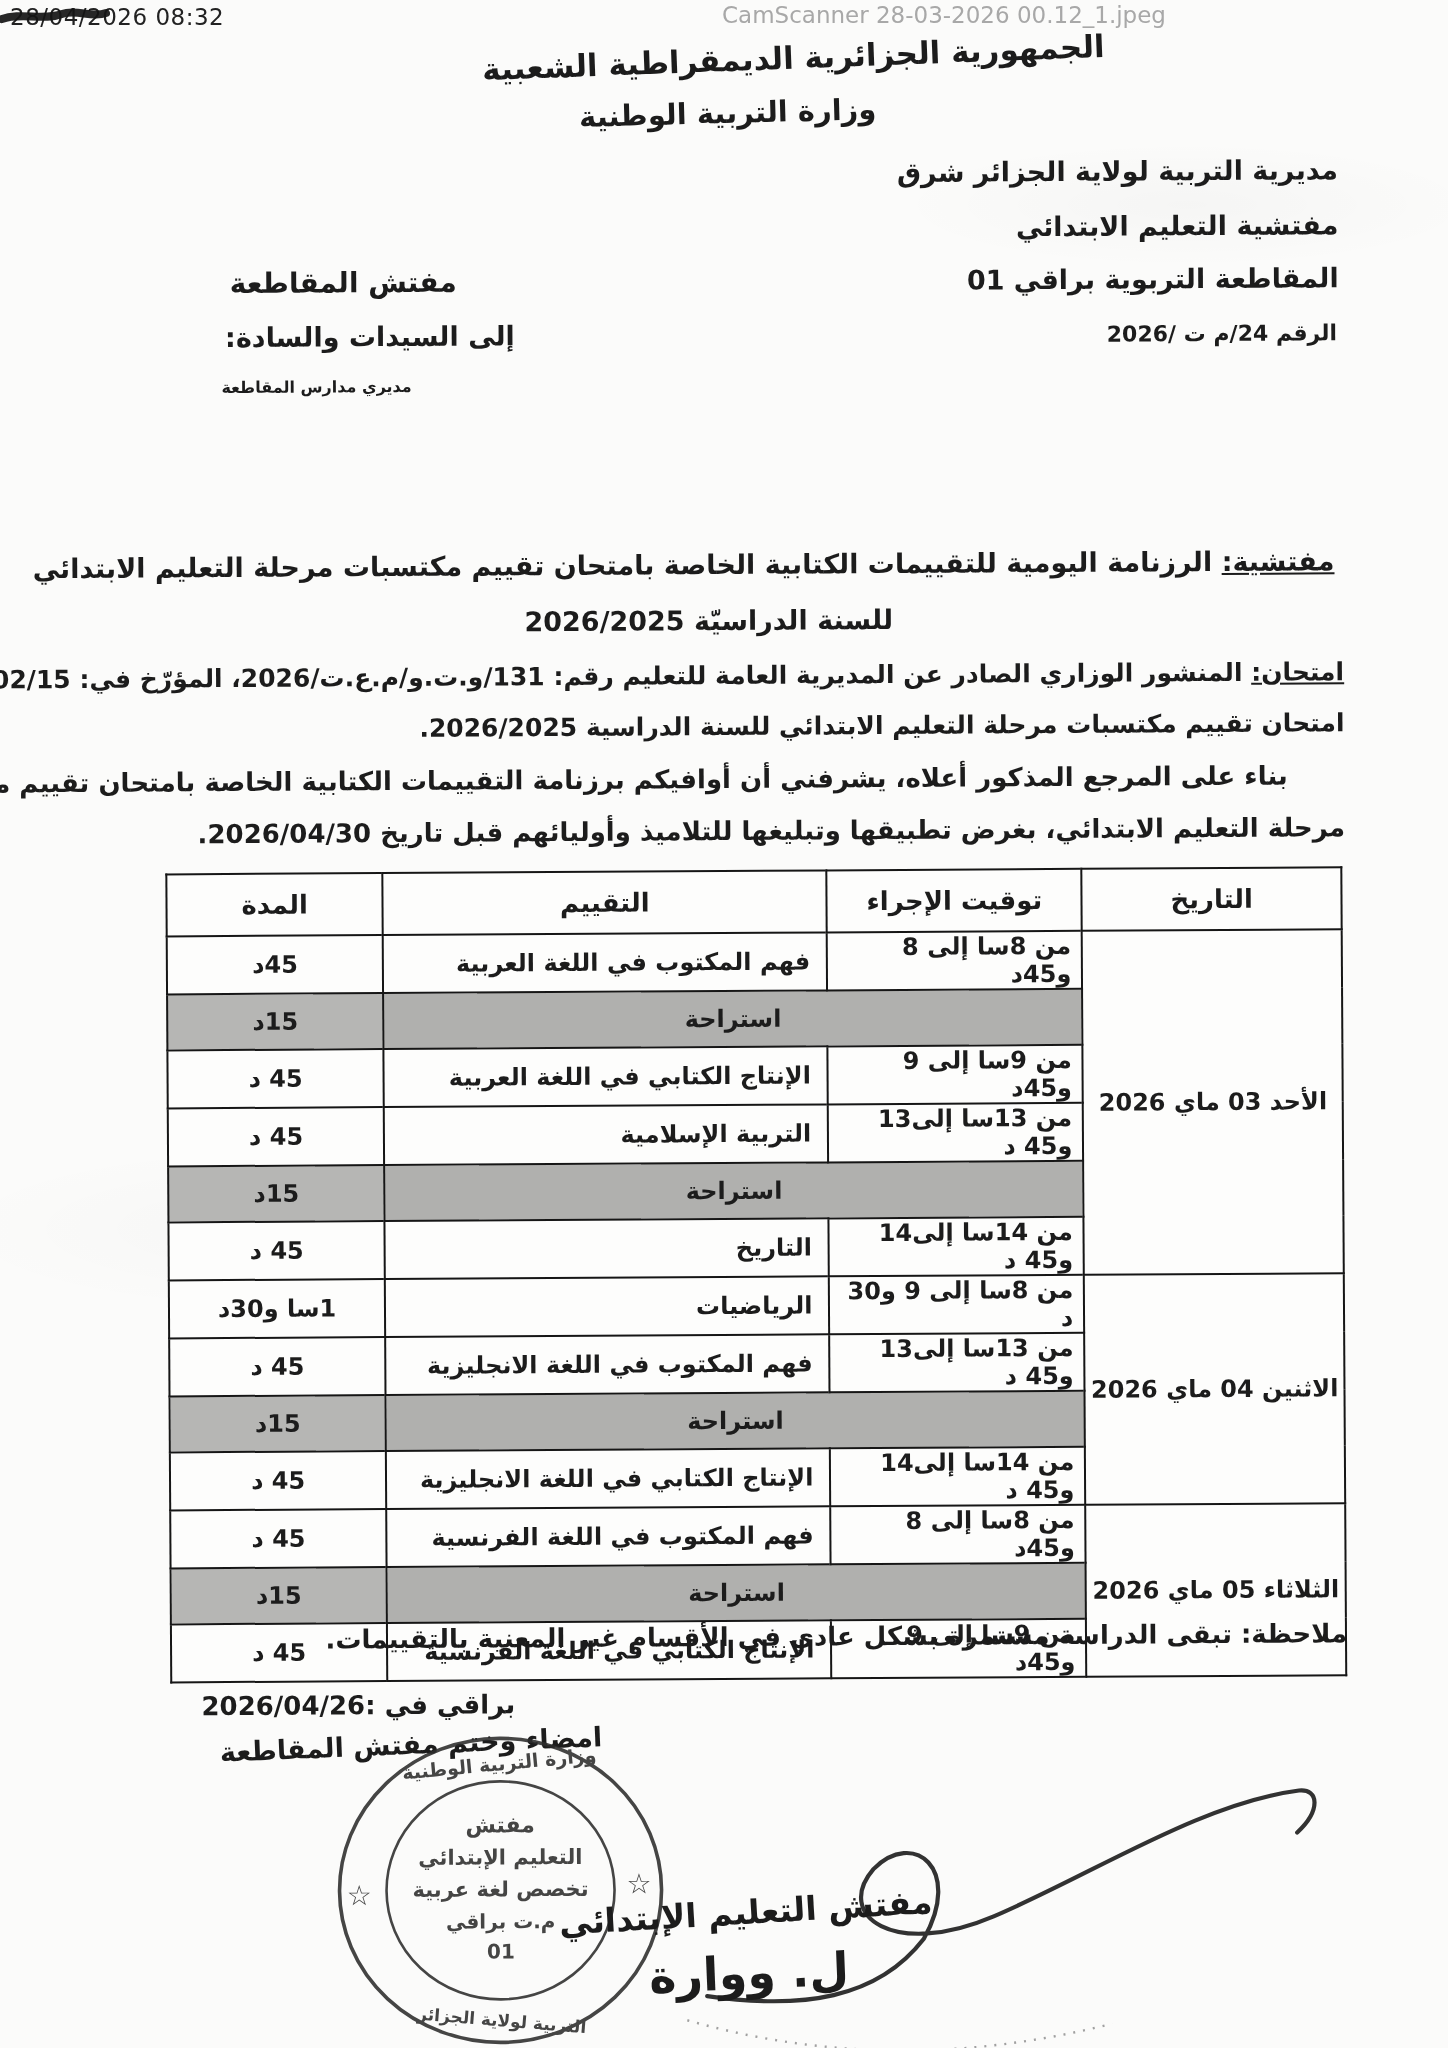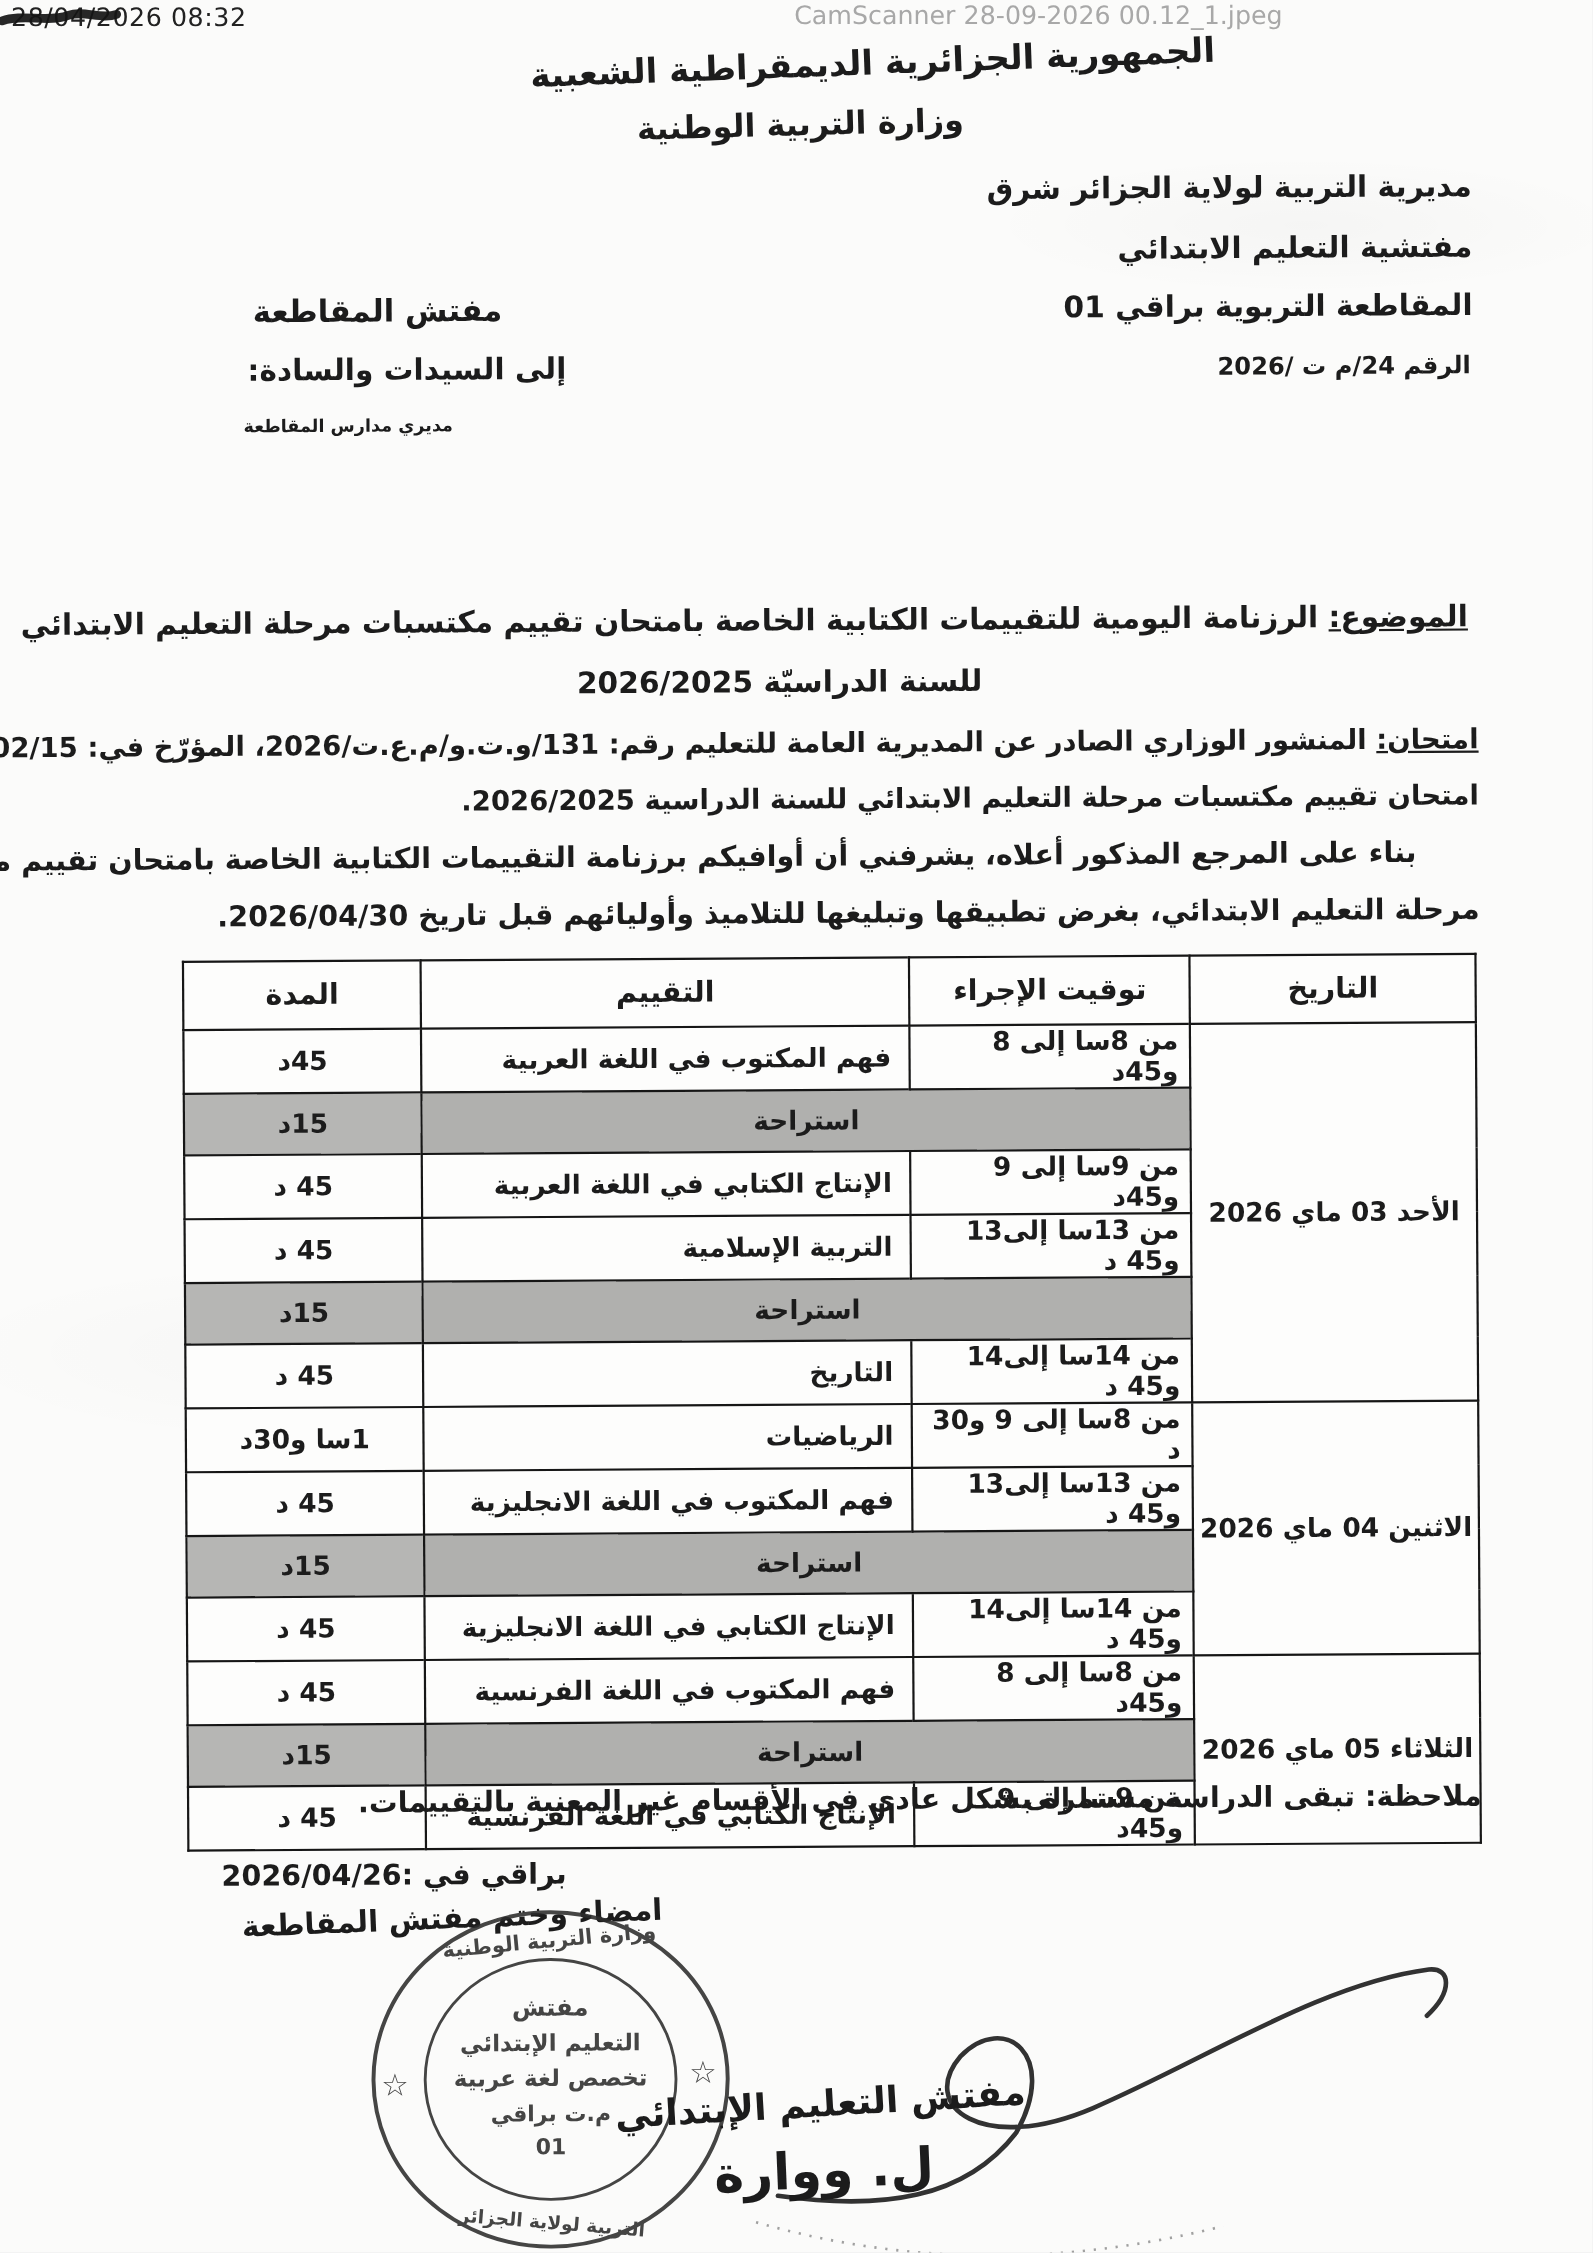--- a/index.html
+++ b/index.html
@@ -58,38 +58,38 @@
 </style>
 </head>
 <body>
 
 <div class="page">
 
   <div class="abs scan-date nowrap">28/04/2026 08:32</div>
   <svg class="abs scribble" width="110" height="28" viewBox="0 0 110 28">
     <path d="M2 16 C 20 9, 44 18, 62 11 C 76 6, 92 15, 106 10" stroke="#151515" stroke-width="8" fill="none" stroke-linecap="round" opacity="0.92"></path>
   </svg>
-  <div class="abs scan-file nowrap">CamScanner 28-09-2026 00.12_1.jpeg</div>
+  <div class="abs scan-file nowrap">CamScanner 28-03-2026 00.12_1.jpeg</div>
 
   <div class="tilt">
 
     <div class="abs h-rep rtl nowrap">الجمهورية الجزائرية الديمقراطية الشعبية</div>
     <div class="abs h-min rtl nowrap">وزارة التربية الوطنية</div>
 
     <div class="abs h-right h-dir rtl nowrap">مديرية التربية لولاية الجزائر شرق</div>
     <div class="abs h-right h-insp rtl nowrap">مفتشية التعليم الابتدائي</div>
     <div class="abs h-right h-dist rtl nowrap">المقاطعة التربوية براقي 01</div>
     <div class="abs h-ref rtl nowrap">الرقم 24/م ت /2026</div>
 
     <div class="abs h-left h-from rtl nowrap">مفتش المقاطعة</div>
     <div class="abs h-left h-tolabel rtl nowrap">إلى السيدات والسادة:</div>
     <div class="abs h-to rtl nowrap">مديري مدارس المقاطعة</div>
 
     <div class="abs subj1 rtl nowrap">
-      <span class="u">الموضوع:</span><span> الرزنامة اليومية للتقييمات الكتابية الخاصة بامتحان تقييم مكتسبات مرحلة التعليم الابتدائي</span>
+      <span class="u">مفتشية:</span><span> الرزنامة اليومية للتقييمات الكتابية الخاصة بامتحان تقييم مكتسبات مرحلة التعليم الابتدائي</span>
     </div>
     <div class="abs subj2 rtl nowrap">للسنة الدراسيّة 2026/2025</div>
 
     <div class="abs ref1 rtl nowrap">
       <span class="u">امتحان:</span><span> المنشور الوزاري الصادر عن المديرية العامة للتعليم رقم: 131/و.ت.و/م.ع.ت/2026، المؤرّخ في: 2026/02/15 الخاص بتنظيم</span>
     </div>
     <div class="abs ref2 rtl nowrap">امتحان تقييم مكتسبات مرحلة التعليم الابتدائي للسنة الدراسية 2026/2025.</div>
 
     <div class="abs body1 rtl nowrap">بناء على المرجع المذكور أعلاه، يشرفني أن أوافيكم برزنامة التقييمات الكتابية الخاصة بامتحان تقييم مكتسبات</div>
     <div class="abs body2 rtl nowrap">مرحلة التعليم الابتدائي، بغرض تطبيقها وتبليغها للتلاميذ وأوليائهم قبل تاريخ 2026/04/30.</div>

